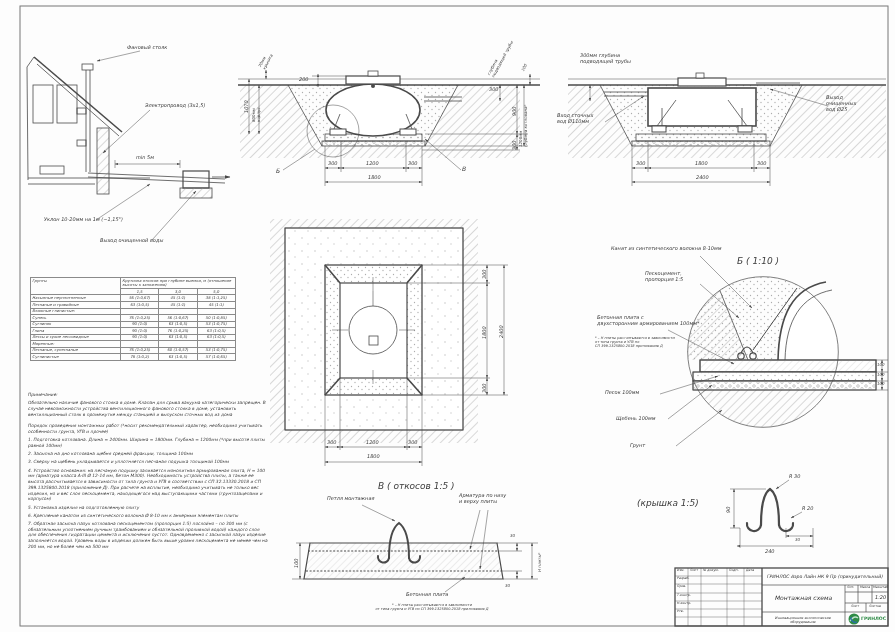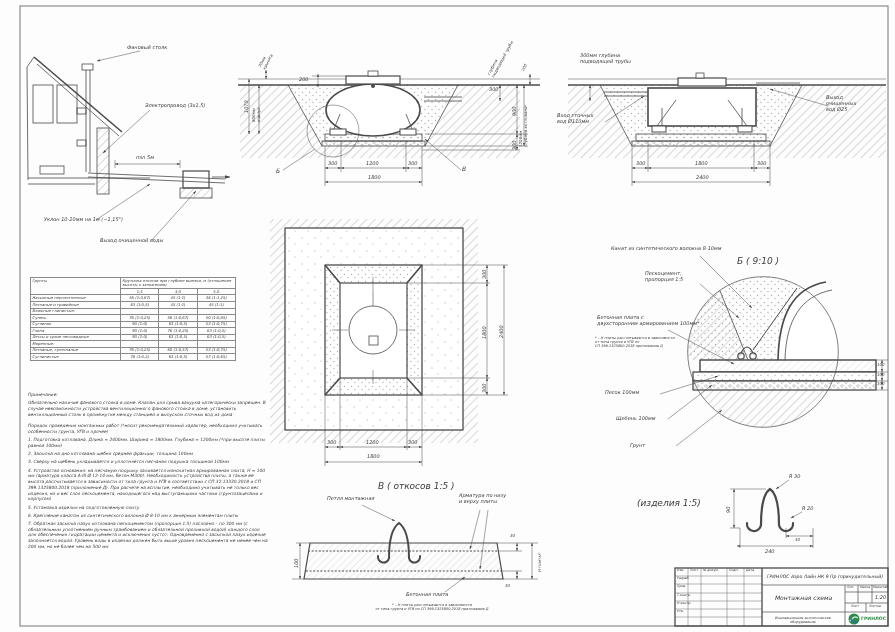--- a/index.html
+++ b/index.html
@@ -314,21 +314,21 @@
 
 <span class="lbl rot" style="left:482px;top:279px">300</span>
 <span class="lbl rot" style="left:482px;top:339px">1800</span>
 <span class="lbl rot" style="left:482px;top:393px">300</span>
 <span class="lbl rot" style="left:499px;top:338px">2400</span>
 <span class="lbl" style="left:327px;top:440px">300</span>
 <span class="lbl" style="left:366px;top:440px">1200</span>
 <span class="lbl" style="left:408px;top:440px">300</span>
 <span class="lbl" style="left:367px;top:454px">1800</span>
 
-<span class="lbl f9" style="left:737px;top:256px">Б ( 9:10 )</span>
+<span class="lbl f9" style="left:737px;top:256px">Б ( 1:10 )</span>
 <span class="lbl" style="left:611px;top:246px">Канат из синтетического волокна 8-10мм</span>
 <span class="lbl ml" style="left:645px;top:271px">Пескоцемент,
 пропорция 1:5</span>
 <span class="lbl ml" style="left:597px;top:315px">Бетонная плита с
 двухсторонним армированием 100мм*</span>
 <span class="lbl ml f35" style="left:595px;top:336px">* – Н плиты рассчитывается в зависимости
 от типа грунта и УГВ по
 СП 399.1325800.2018 приложение Д</span>
 <span class="lbl" style="left:605px;top:390px">Песок 100мм</span>
 <span class="lbl" style="left:616px;top:416px">Щебень 100мм</span>
@@ -342,21 +342,21 @@
 <span class="lbl ml" style="left:459px;top:493px">Арматура по низу
 и верху плиты</span>
 <span class="lbl" style="left:406px;top:592px">Бетонная плита</span>
 <span class="lbl rot" style="left:294px;top:568px">100</span>
 <span class="lbl f4" style="left:510px;top:534px">30</span>
 <span class="lbl rot f4" style="left:538px;top:572px">Н плиты*</span>
 <span class="lbl f4" style="left:505px;top:584px">30</span>
 <span class="lbl ml f35 ctr" style="left:352px;top:603px;width:160px">* – Н плиты рассчитывается в зависимости
 от типа грунта и УГВ по СП 399.1325800.2018 приложение Д</span>
 
-<span class="lbl f9" style="left:637px;top:498px">(изделия 1:5)</span>
+<span class="lbl f9" style="left:637px;top:498px">(крышка 1:5)</span>
 <span class="lbl" style="left:789px;top:474px">R 30</span>
 <span class="lbl" style="left:802px;top:506px">R 20</span>
 <span class="lbl rot" style="left:726px;top:513px">90</span>
 <span class="lbl f4" style="left:795px;top:538px">30</span>
 <span class="lbl" style="left:765px;top:549px">240</span>
 
 <table id="soil">
   <tbody>
         <tr>
     <td rowspan="2" style="width:40%">Грунты</td>

